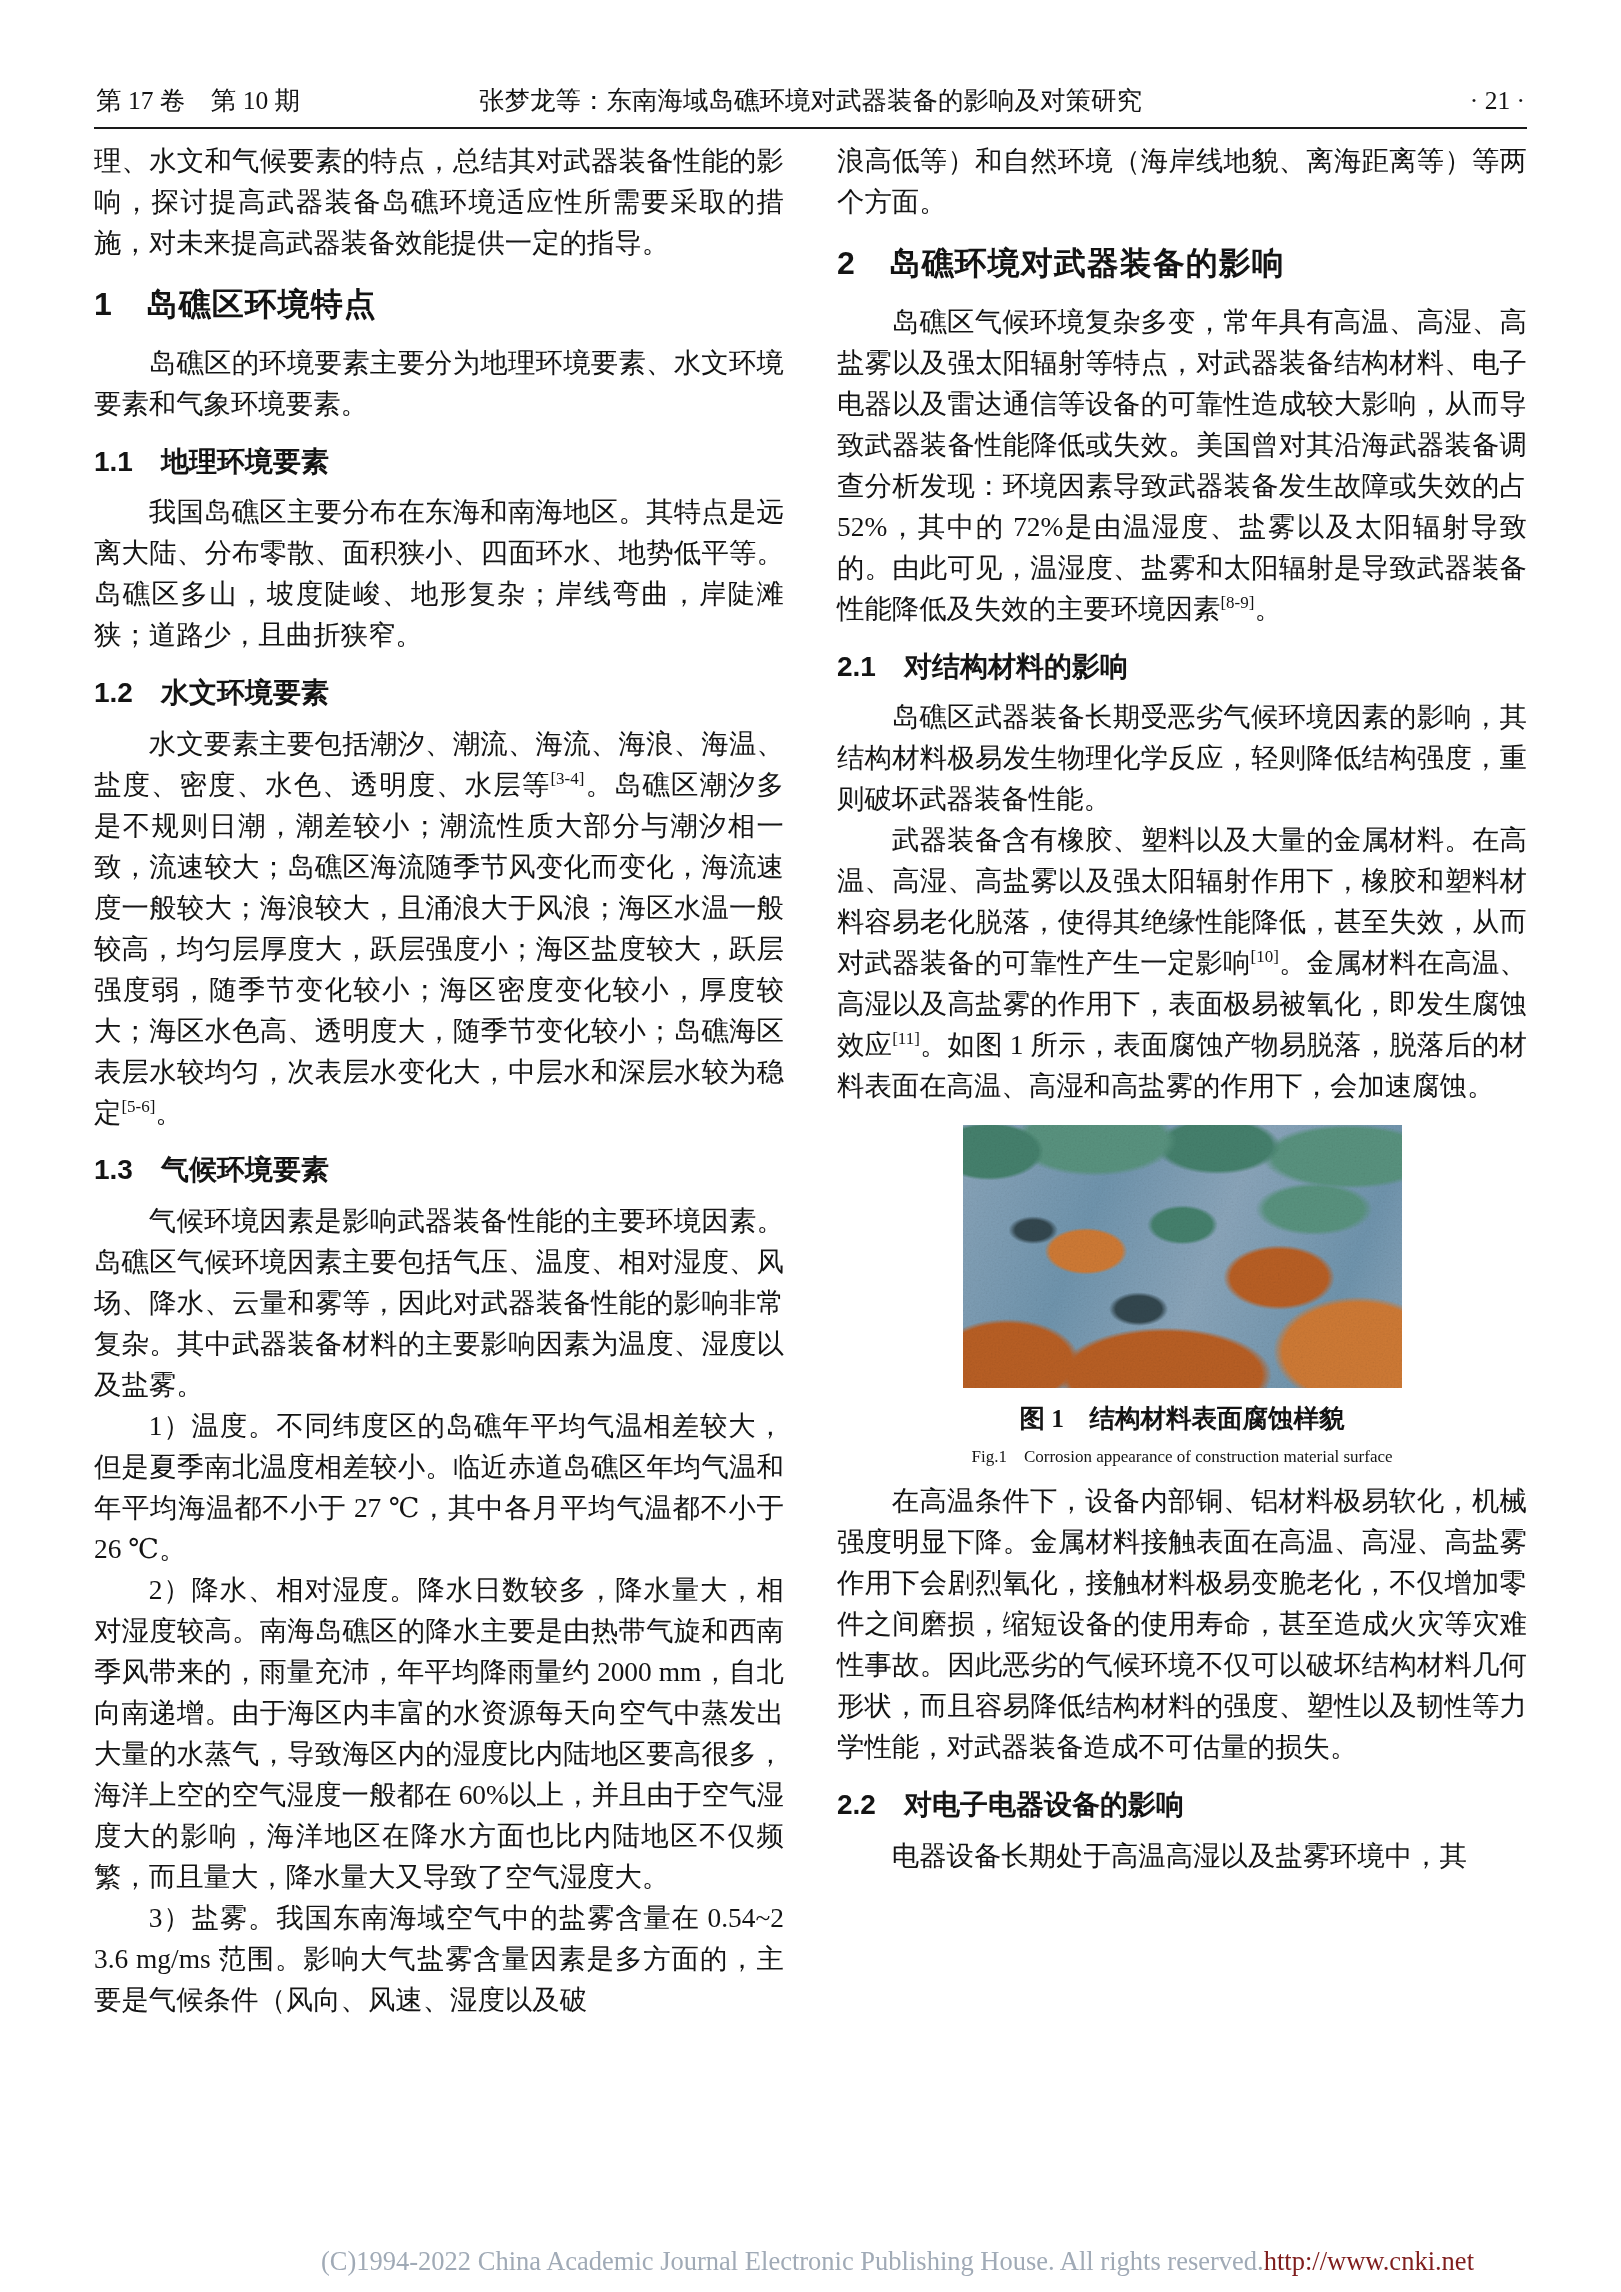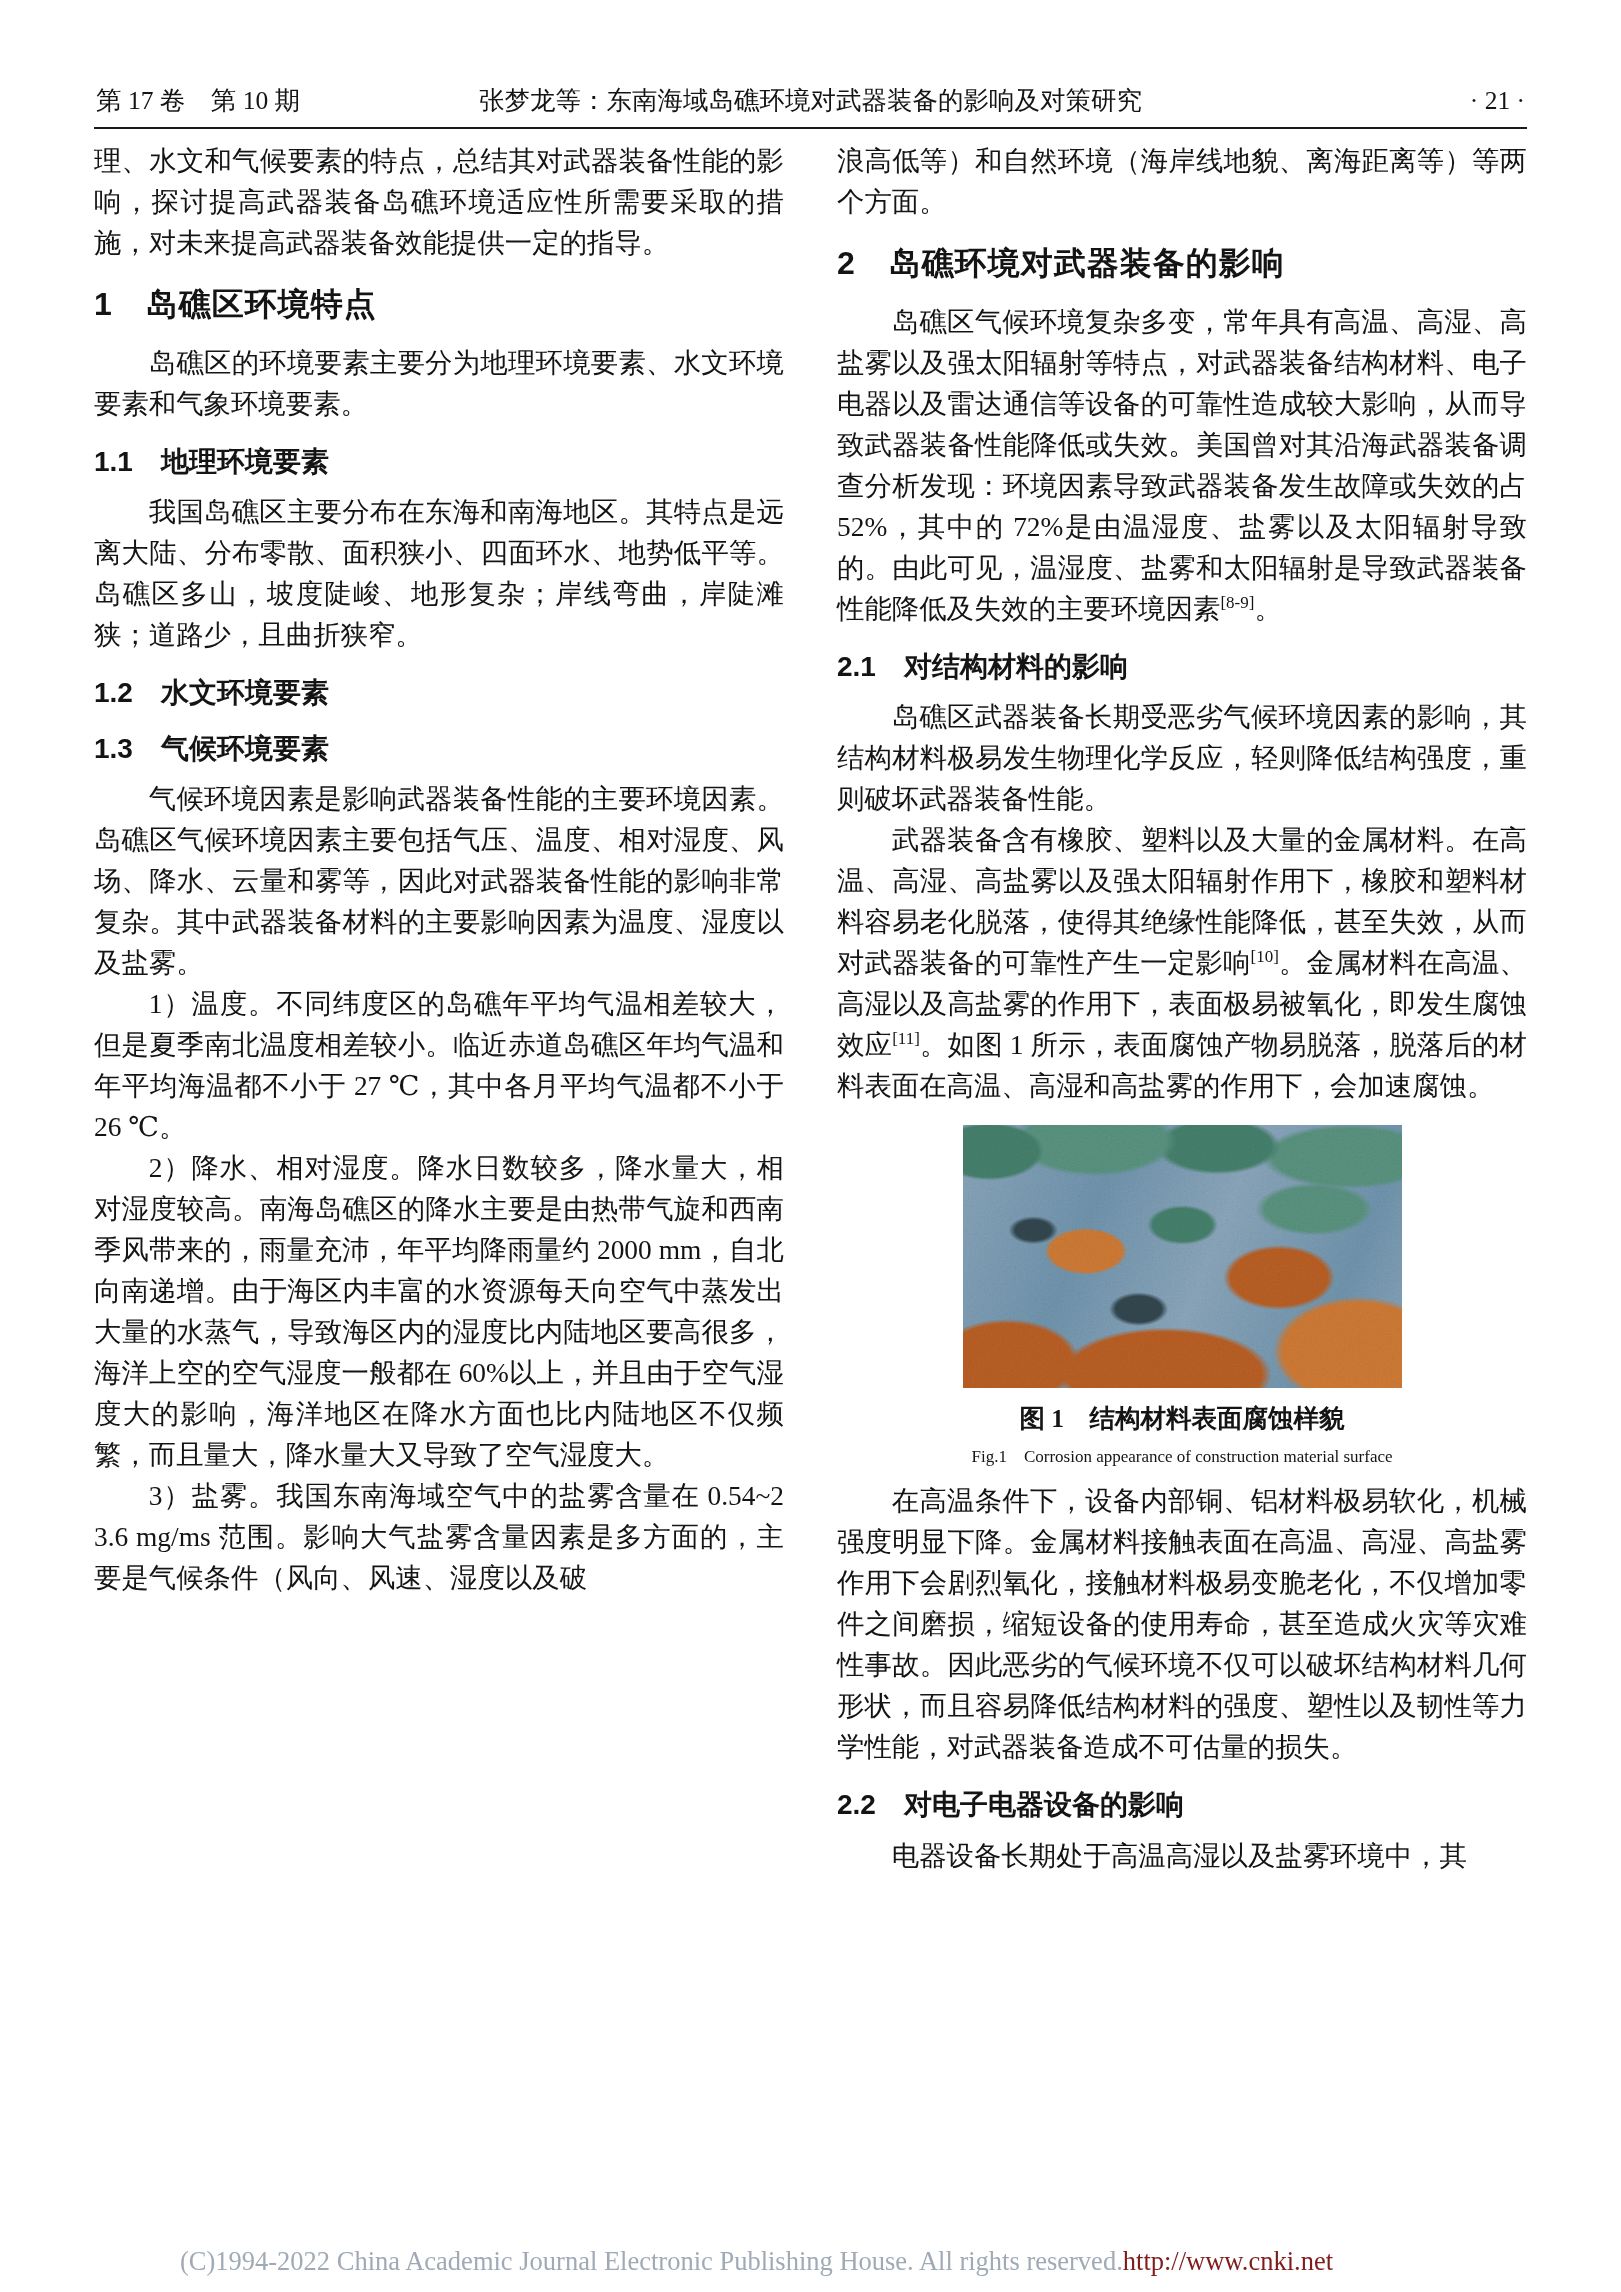--- a/index.html
+++ b/index.html
@@ -79,21 +79,21 @@
       linear-gradient(112deg, var(--base1) 0%, var(--base2) 30%, var(--base1) 55%, var(--base2) 82%, var(--base1) 100%);
   }
   .noise { position: absolute; left: 0; top: 0; width: 100%; height: 100%; opacity: .22; mix-blend-mode: multiply; }
   figcaption { margin-top: 13.7px; }
   .cap-zh { font-size: 25.5px; font-weight: 600; line-height: 33px; }
   .cap-en { font-size: 17px; line-height: 31px; margin-top: 5.9px; }
 
   
   .page-footer {
     position: absolute; left: 39px; right: 147px; bottom: 15.7px;
-    display: flex; justify-content: center; align-items: baseline;
+    display: flex; justify-content: flex-end; align-items: baseline;
     color: #a0aab6; font-size: 26.5px;
   }
   .footer-url { color: #7f1d1d; text-decoration: none; }
 </style>
 </head>
 <body>
 
 <div class="page">
 
   <header class="page-header">
@@ -105,20 +105,21 @@
 
   <main class="columns">
 
     <div class="col">
         <p class="para noindent">理、水文和气候要素的特点，总结其对武器装备性能的影响，探讨提高武器装备岛礁环境适应性所需要采取的措施，对未来提高武器装备效能提供一定的指导。</p>
         <h2 class="sec-h1">1　岛礁区环境特点</h2>
         <p class="para">岛礁区的环境要素主要分为地理环境要素、水文环境要素和气象环境要素。</p>
         <h3 class="sec-h2">1.1　地理环境要素</h3>
         <p class="para">我国岛礁区主要分布在东海和南海地区。其特点是远离大陆、分布零散、面积狭小、四面环水、地势低平等。岛礁区多山，坡度陡峻、地形复杂；岸线弯曲，岸陡滩狭；道路少，且曲折狭窄。</p>
         <h3 class="sec-h2">1.2　水文环境要素</h3>
+        <p class="para">水文要素主要包括潮汐、潮流、海流、海浪、海温、盐度、密度、水色、透明度、水层等<sup>[3-4]</sup>。岛礁区潮汐多是不规则日潮，潮差较小；潮流性质大部分与潮汐相一致，流速较大；岛礁区海流随季节风变化而变化，海流速度一般较大；海浪较大，且涌浪大于风浪；海区水温一般较高，均匀层厚度大，跃层强度小；海区盐度较大，跃层强度弱，随季节变化较小；海区密度变化较小，厚度较大；海区水色高、透明度大，随季节变化较小；岛礁海区表层水较均匀，次表层水变化大，中层水和深层水较为稳定<sup>[5-6]</sup>。</p>
         <h3 class="sec-h2">1.3　气候环境要素</h3>
         <p class="para">气候环境因素是影响武器装备性能的主要环境因素。岛礁区气候环境因素主要包括气压、温度、相对湿度、风场、降水、云量和雾等，因此对武器装备性能的影响非常复杂。其中武器装备材料的主要影响因素为温度、湿度以及盐雾。</p>
         <p class="para">1）温度。不同纬度区的岛礁年平均气温相差较大，但是夏季南北温度相差较小。临近赤道岛礁区年均气温和年平均海温都不小于 27 ℃，其中各月平均气温都不小于 26 ℃。</p>
         <p class="para">2）降水、相对湿度。降水日数较多，降水量大，相对湿度较高。南海岛礁区的降水主要是由热带气旋和西南季风带来的，雨量充沛，年平均降雨量约 2000 mm，自北向南递增。由于海区内丰富的水资源每天向空气中蒸发出大量的水蒸气，导致海区内的湿度比内陆地区要高很多，海洋上空的空气湿度一般都在 60%以上，并且由于空气湿度大的影响，海洋地区在降水方面也比内陆地区不仅频繁，而且量大，降水量大又导致了空气湿度大。</p>
         <p class="para">3）盐雾。我国东南海域空气中的盐雾含量在 0.54~23.6 mg/ms 范围。影响大气盐雾含量因素是多方面的，主要是气候条件（风向、风速、湿度以及破</p>
       </div>
 
     <div class="col">
       <div>
           <p class="para noindent">浪高低等）和自然环境（海岸线地貌、离海距离等）等两个方面。</p>

